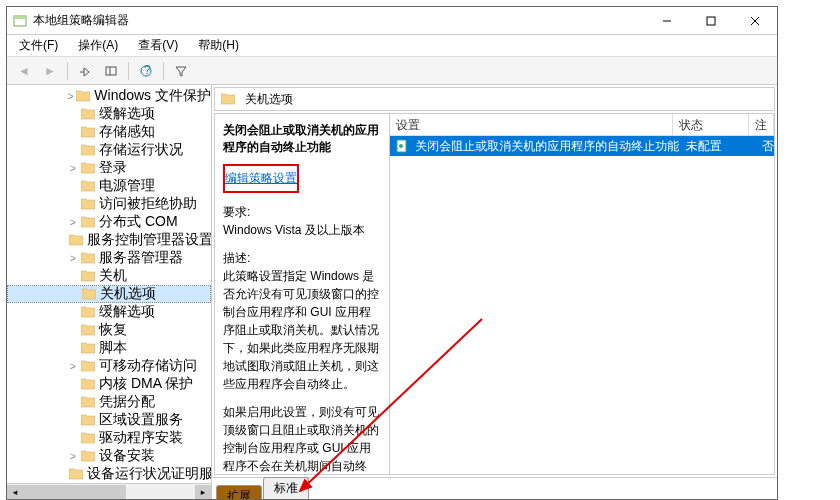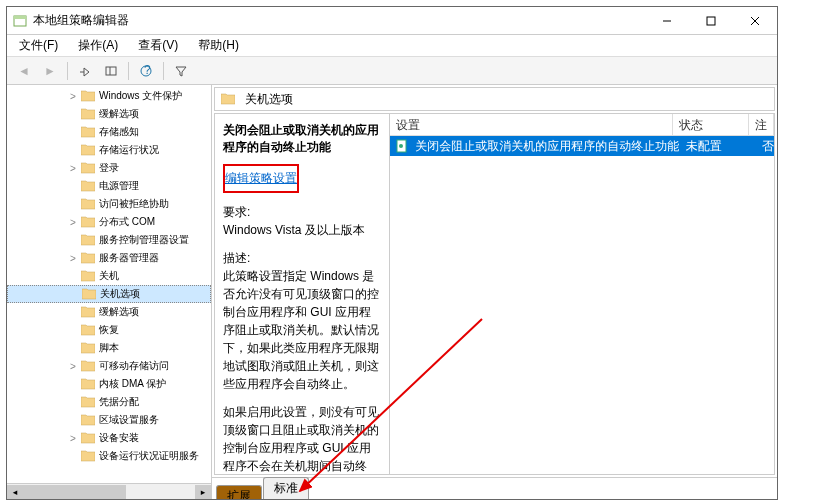--- a/index.html
+++ b/index.html
@@ -19,21 +19,21 @@
 .tb-sep { width: 1px; height: 18px; background: #ccc; margin: 0 2px; }
 .content { flex: 1; display: flex; overflow: hidden; }
 .left-pane { width: 205px; border-right: 1px solid #ccc; display: flex; flex-direction: column; overflow: hidden; }
 .tree-scroll { flex: 1; overflow: hidden; position: relative; }
 .tree { padding-top: 2px; }
 .tree-row { height: 18px; display: flex; align-items: center; white-space: nowrap; cursor: pointer; }
 .tree-row.selected { background: #cde8ff; border: 1px dotted #888; height: 18px; }
 .exp { width: 12px; height: 12px; display: flex; align-items: center; justify-content: center; color: #888; margin-right: 2px; font-size: 10px; }
 .folder { width: 14px; height: 12px; margin-right: 4px; }
 .folder svg { width: 14px; height: 12px; }
-.tree-label { font-size: 10px; color: #000; }
+.tree-label { font-size: 14px; color: #000; }
 .left-hscroll { height: 16px; background: #f0f0f0; border-top: 1px solid #ccc; display: flex; align-items: center; }
 .hscroll-btn { width: 16px; height: 14px; background: #ccc; display: flex; align-items: center; justify-content: center; font-size: 9px; cursor: pointer; }
 .hscroll-track { flex: 1; height: 14px; position: relative; }
 .hscroll-thumb { position: absolute; left: 0; width: 60%; height: 14px; background: #ccc; cursor: pointer; }
 .right-pane { flex: 1; display: flex; flex-direction: column; overflow: hidden; }
 .rp-header { height: 24px; background: #fff; border: 1px solid #ccc; margin: 2px; display: flex; align-items: center; padding: 0 6px; gap: 6px; }
 .rp-body { flex: 1; display: flex; border: 1px solid #ccc; margin: 0 2px 2px 2px; overflow: hidden; }
 .desc-col { width: 175px; padding: 8px; border-right: 1px solid #ccc; overflow: hidden; font-size: 12px; }
 .desc-title { font-weight: bold; margin-bottom: 8px; line-height: 1.4; }
 .desc-link-box { border: 2px solid #e40000; padding: 4px 0; display: inline-block; margin-bottom: 10px; }
@@ -258,20 +258,27 @@
               <span class="tree-label">凭据分配</span>
             </div>
             <div class="tree-row" style="padding-left: 60px;">
               <span class="exp"></span>
               <span class="folder"><svg viewBox="0 0 14 12">
                   <path d="M0 1h5l1 1h8v9H0z" fill="#f6d388" stroke="#c9a558" stroke-width="0.5"></path>
                 </svg></span>
               <span class="tree-label">区域设置服务</span>
             </div>
             <div class="tree-row" style="padding-left: 60px;">
+              <span class="exp"></span>
+              <span class="folder"><svg viewBox="0 0 14 12">
+                  <path d="M0 1h5l1 1h8v9H0z" fill="#f6d388" stroke="#c9a558" stroke-width="0.5"></path>
+                </svg></span>
+              <span class="tree-label">驱动程序安装</span>
+            </div>
+            <div class="tree-row" style="padding-left: 60px;">
               <span class="exp">&gt;</span>
               <span class="folder"><svg viewBox="0 0 14 12">
                   <path d="M0 1h5l1 1h8v9H0z" fill="#f6d388" stroke="#c9a558" stroke-width="0.5"></path>
                 </svg></span>
               <span class="tree-label">设备安装</span>
             </div>
             <div class="tree-row" style="padding-left: 60px;">
               <span class="exp"></span>
               <span class="folder"><svg viewBox="0 0 14 12">
                   <path d="M0 1h5l1 1h8v9H0z" fill="#f6d388" stroke="#c9a558" stroke-width="0.5"></path>

